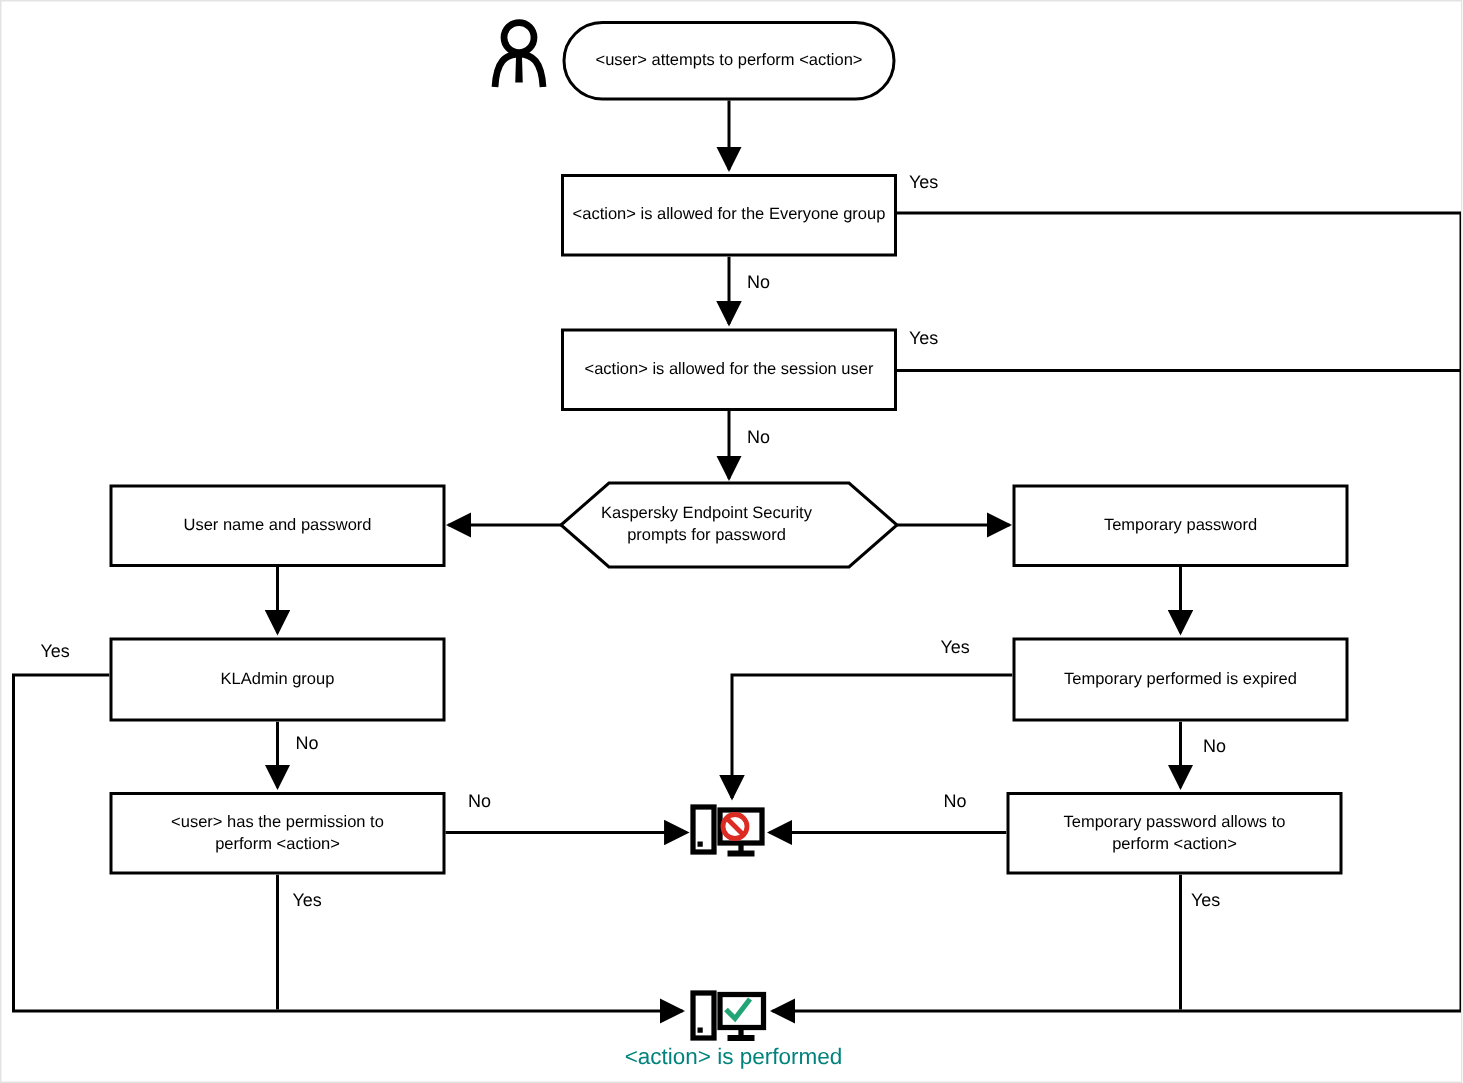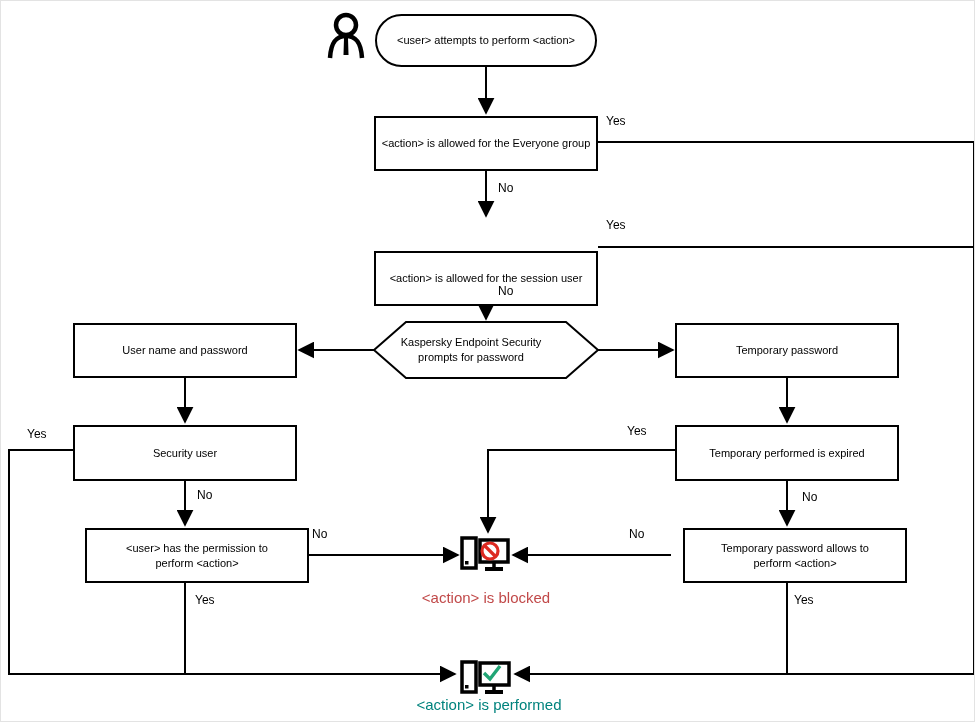--- a/index.html
+++ b/index.html
@@ -10,21 +10,21 @@
   }
   #edges{position:absolute;left:0;top:0;width:975px;height:722px;}
   .edge{stroke:#000;stroke-width:2;fill:none;}
   .shape{stroke:#000;stroke-width:2;fill:#fff;}
   .icon-stroke{stroke:#000;fill:none;}
   .node{
     position:absolute;box-sizing:border-box;border:2px solid #000;background:#fff;
     display:flex;align-items:center;justify-content:center;text-align:center;
     font-size:11px;line-height:1.35;white-space:nowrap;
   }
-  .node.wrap{white-space:normal;padding:2px 22px;margin-left:12px;}
+  .node.wrap{white-space:normal;padding:2px 22px;}
   .stadium{border-radius:27px;}
   .hexlabel{
     position:absolute;display:flex;align-items:center;justify-content:center;
     text-align:center;font-size:11px;line-height:1.35;white-space:normal;
   }
   .edge-label{position:absolute;font-size:12px;color:#000;}
   .caption{
     position:absolute;width:260px;text-align:center;font-size:15px;
   }
   .caption.blocked{color:var(--blocked-text,#c14949);}
@@ -87,46 +87,45 @@
       <path class="icon-stroke" d="M493,684 V690" stroke-width="3.5"></path>
       <path class="icon-stroke" d="M484,691 H502" stroke-width="4"></path>
       <path class="checkmark" d="M483,672 L489,678 L499,665" stroke-width="3.4"></path>
     </g>
   </svg>
 
   <div class="node stadium" style="left:374px;top:13px;width:222px;height:53px;">&lt;user&gt; attempts to perform &lt;action&gt;</div>
 
   <div class="node" style="left:373px;top:115px;width:224px;height:55px;">&lt;action&gt; is allowed for the Everyone group</div>
 
-  <div class="node" style="left:373px;top:218px;width:224px;height:55px;margin-top:32px;">&lt;action&gt; is allowed for the session user</div>
+  <div class="node" style="left:373px;top:218px;width:224px;height:55px;">&lt;action&gt; is allowed for the session user</div>
 
   <div class="hexlabel" style="left:383px;top:326px;width:174px;height:46px;">Kaspersky Endpoint Security prompts for password</div>
 
   <div class="node" style="left:72px;top:322px;width:224px;height:55px;">User name and password</div>
 
   <div class="node" style="left:674px;top:322px;width:224px;height:55px;text-align:center;">Temporary password</div>
 
-  <div class="node" style="left:72px;top:424px;width:224px;height:56px;">Security user</div>
+  <div class="node" style="left:72px;top:424px;width:224px;height:56px;">KLAdmin group</div>
 
   <div class="node" style="left:674px;top:424px;width:224px;height:56px;">Temporary performed is expired</div>
 
   <div class="node wrap" style="left:72px;top:527px;width:224px;height:55px;">&lt;user&gt; has the permission to perform &lt;action&gt;</div>
 
   <div class="node wrap" style="left:670px;top:527px;width:224px;height:55px;">Temporary password allows to perform &lt;action&gt;</div>
 
   <span class="edge-label" style="left:605px;top:113px;">Yes</span>
   <span class="edge-label" style="left:497px;top:180px;">No</span>
   <span class="edge-label" style="left:605px;top:217px;">Yes</span>
   <span class="edge-label" style="left:497px;top:283px;">No</span>
   <span class="edge-label" style="left:26px;top:426px;">Yes</span>
   <span class="edge-label" style="left:196px;top:487px;">No</span>
   <span class="edge-label" style="left:311px;top:526px;">No</span>
   <span class="edge-label" style="left:194px;top:592px;">Yes</span>
   <span class="edge-label" style="left:626px;top:423px;">Yes</span>
   <span class="edge-label" style="left:801px;top:489px;">No</span>
   <span class="edge-label" style="left:628px;top:526px;">No</span>
   <span class="edge-label" style="left:793px;top:592px;">Yes</span>
 
-  <div class="caption blocked" style="left:355px;top:588px;">&lt;action&gt; is blocked</div>
 
   <div class="caption performed" style="left:358px;top:695px;">&lt;action&gt; is performed</div>
 
 </div>
 
 </body></html>

